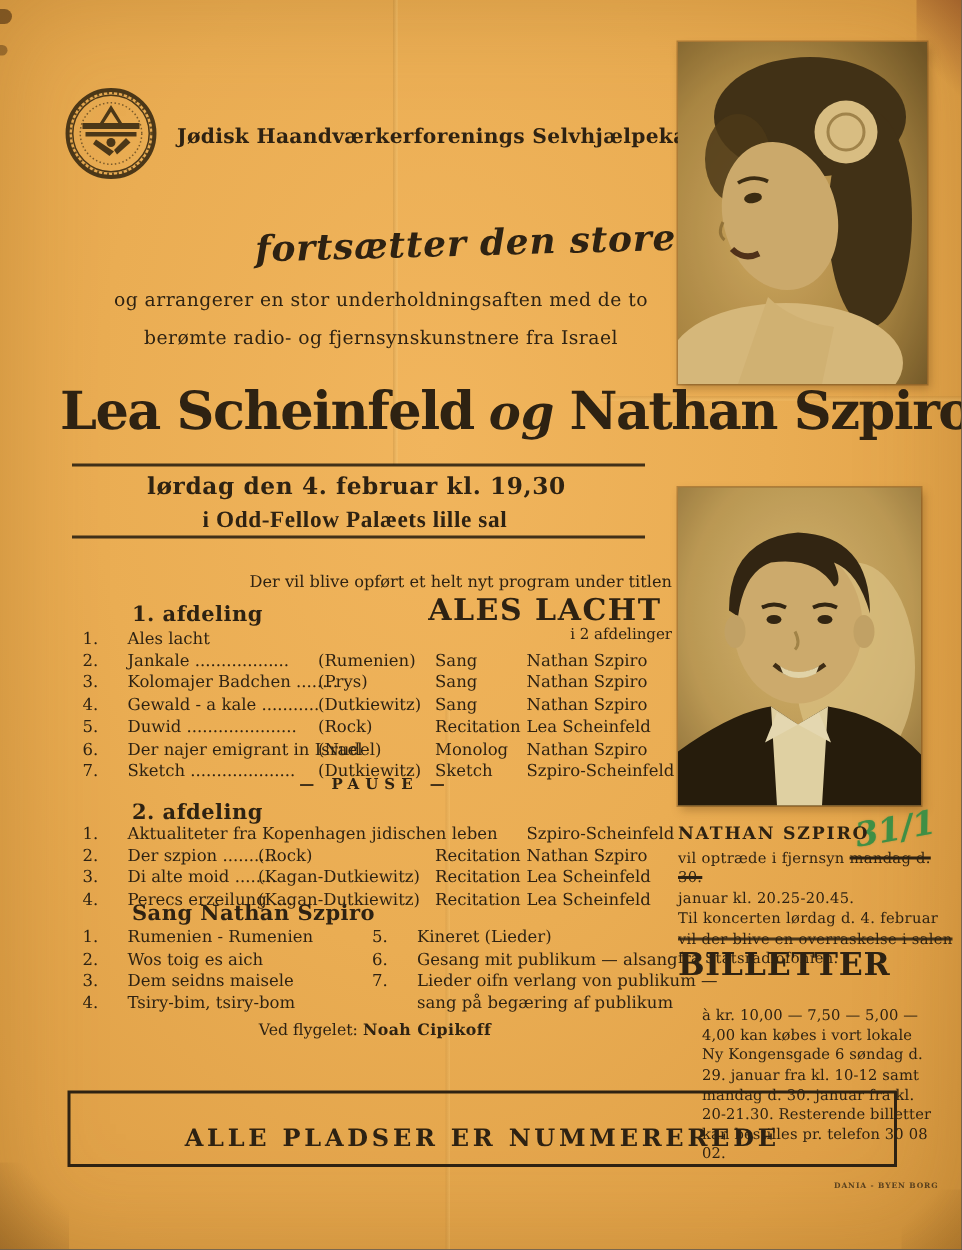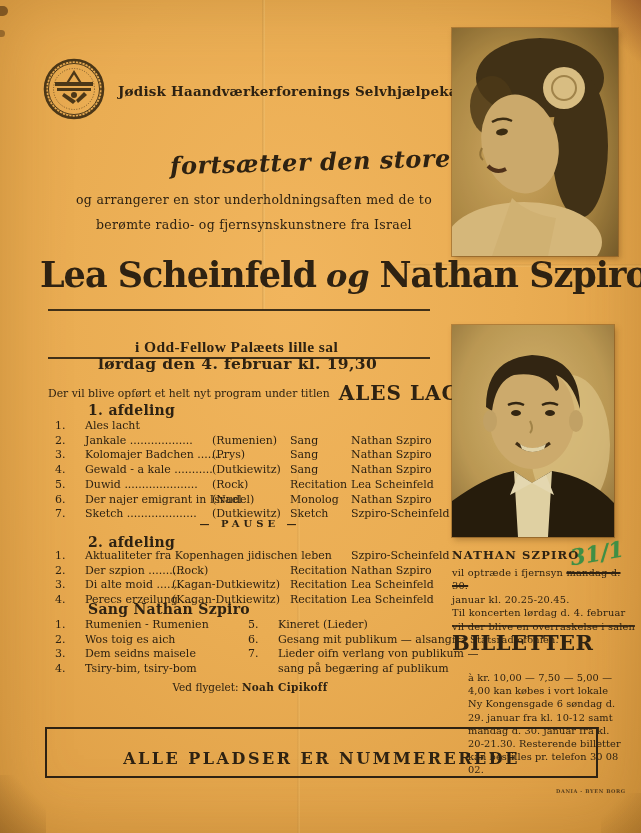--- a/index.html
+++ b/index.html
@@ -25,24 +25,24 @@
   .tagline-script{left:170px;top:146px;font-size:24px;font-style:italic;font-weight:bold;transform:rotate(-1.6deg);letter-spacing:.5px;}
   .tagline-sub{left:55px;width:398px;text-align:center;font-size:12.5px;letter-spacing:.3px;}
   .sub1{top:192px;}
   .sub2{top:217px;}
 
   .headline{left:40px;top:254px;width:600px;display:flex;align-items:baseline;white-space:nowrap;font-weight:bold;font-size:35px;letter-spacing:-1px;}
   .headline .conj{font-style:italic;font-size:32px;font-weight:bold;margin:0 10px;letter-spacing:0;}
   .rule{background:#2e2212;height:2px;opacity:.9;}
   .rule-top{left:48px;top:309px;width:382px;}
   .rule-bottom{left:48px;top:357px;width:382px;}
-  .date-line{left:98px;top:314px;font-weight:bold;font-size:15.5px;letter-spacing:.4px;margin-top:40px;}
+  .date-line{left:98px;top:314px;font-weight:bold;font-size:15.5px;letter-spacing:.4px;}
   .venue-line{left:135px;top:338px;font-weight:bold;font-size:15.5px;letter-spacing:.4px;font-family:Liberation Serif, serif;}
 
-  .program-intro{left:48px;top:381px;width:400px;display:flex;align-items:center;white-space:nowrap;}
+  .program-intro{left:48px;top:381px;width:400px;display:flex;align-items:flex-end;white-space:nowrap;flex-direction:column;}
   .program-intro .pre{font-size:10.8px;font-weight:500;}
   .program-intro .big{font-size:20px;font-weight:bold;letter-spacing:1px;margin:0 7px 0 9px;}
   .program-intro .suf{font-size:10px;}
 
   .sec-heading{font-weight:bold;font-size:14px;letter-spacing:.3px;}
   .sec1-heading{left:88px;top:402px;}
   .sec2-heading{left:88px;top:534px;}
   .songs-heading{left:88px;top:601px;}
 
   .prog{left:55px;width:402px;font-size:11px;line-height:14.7px;}

